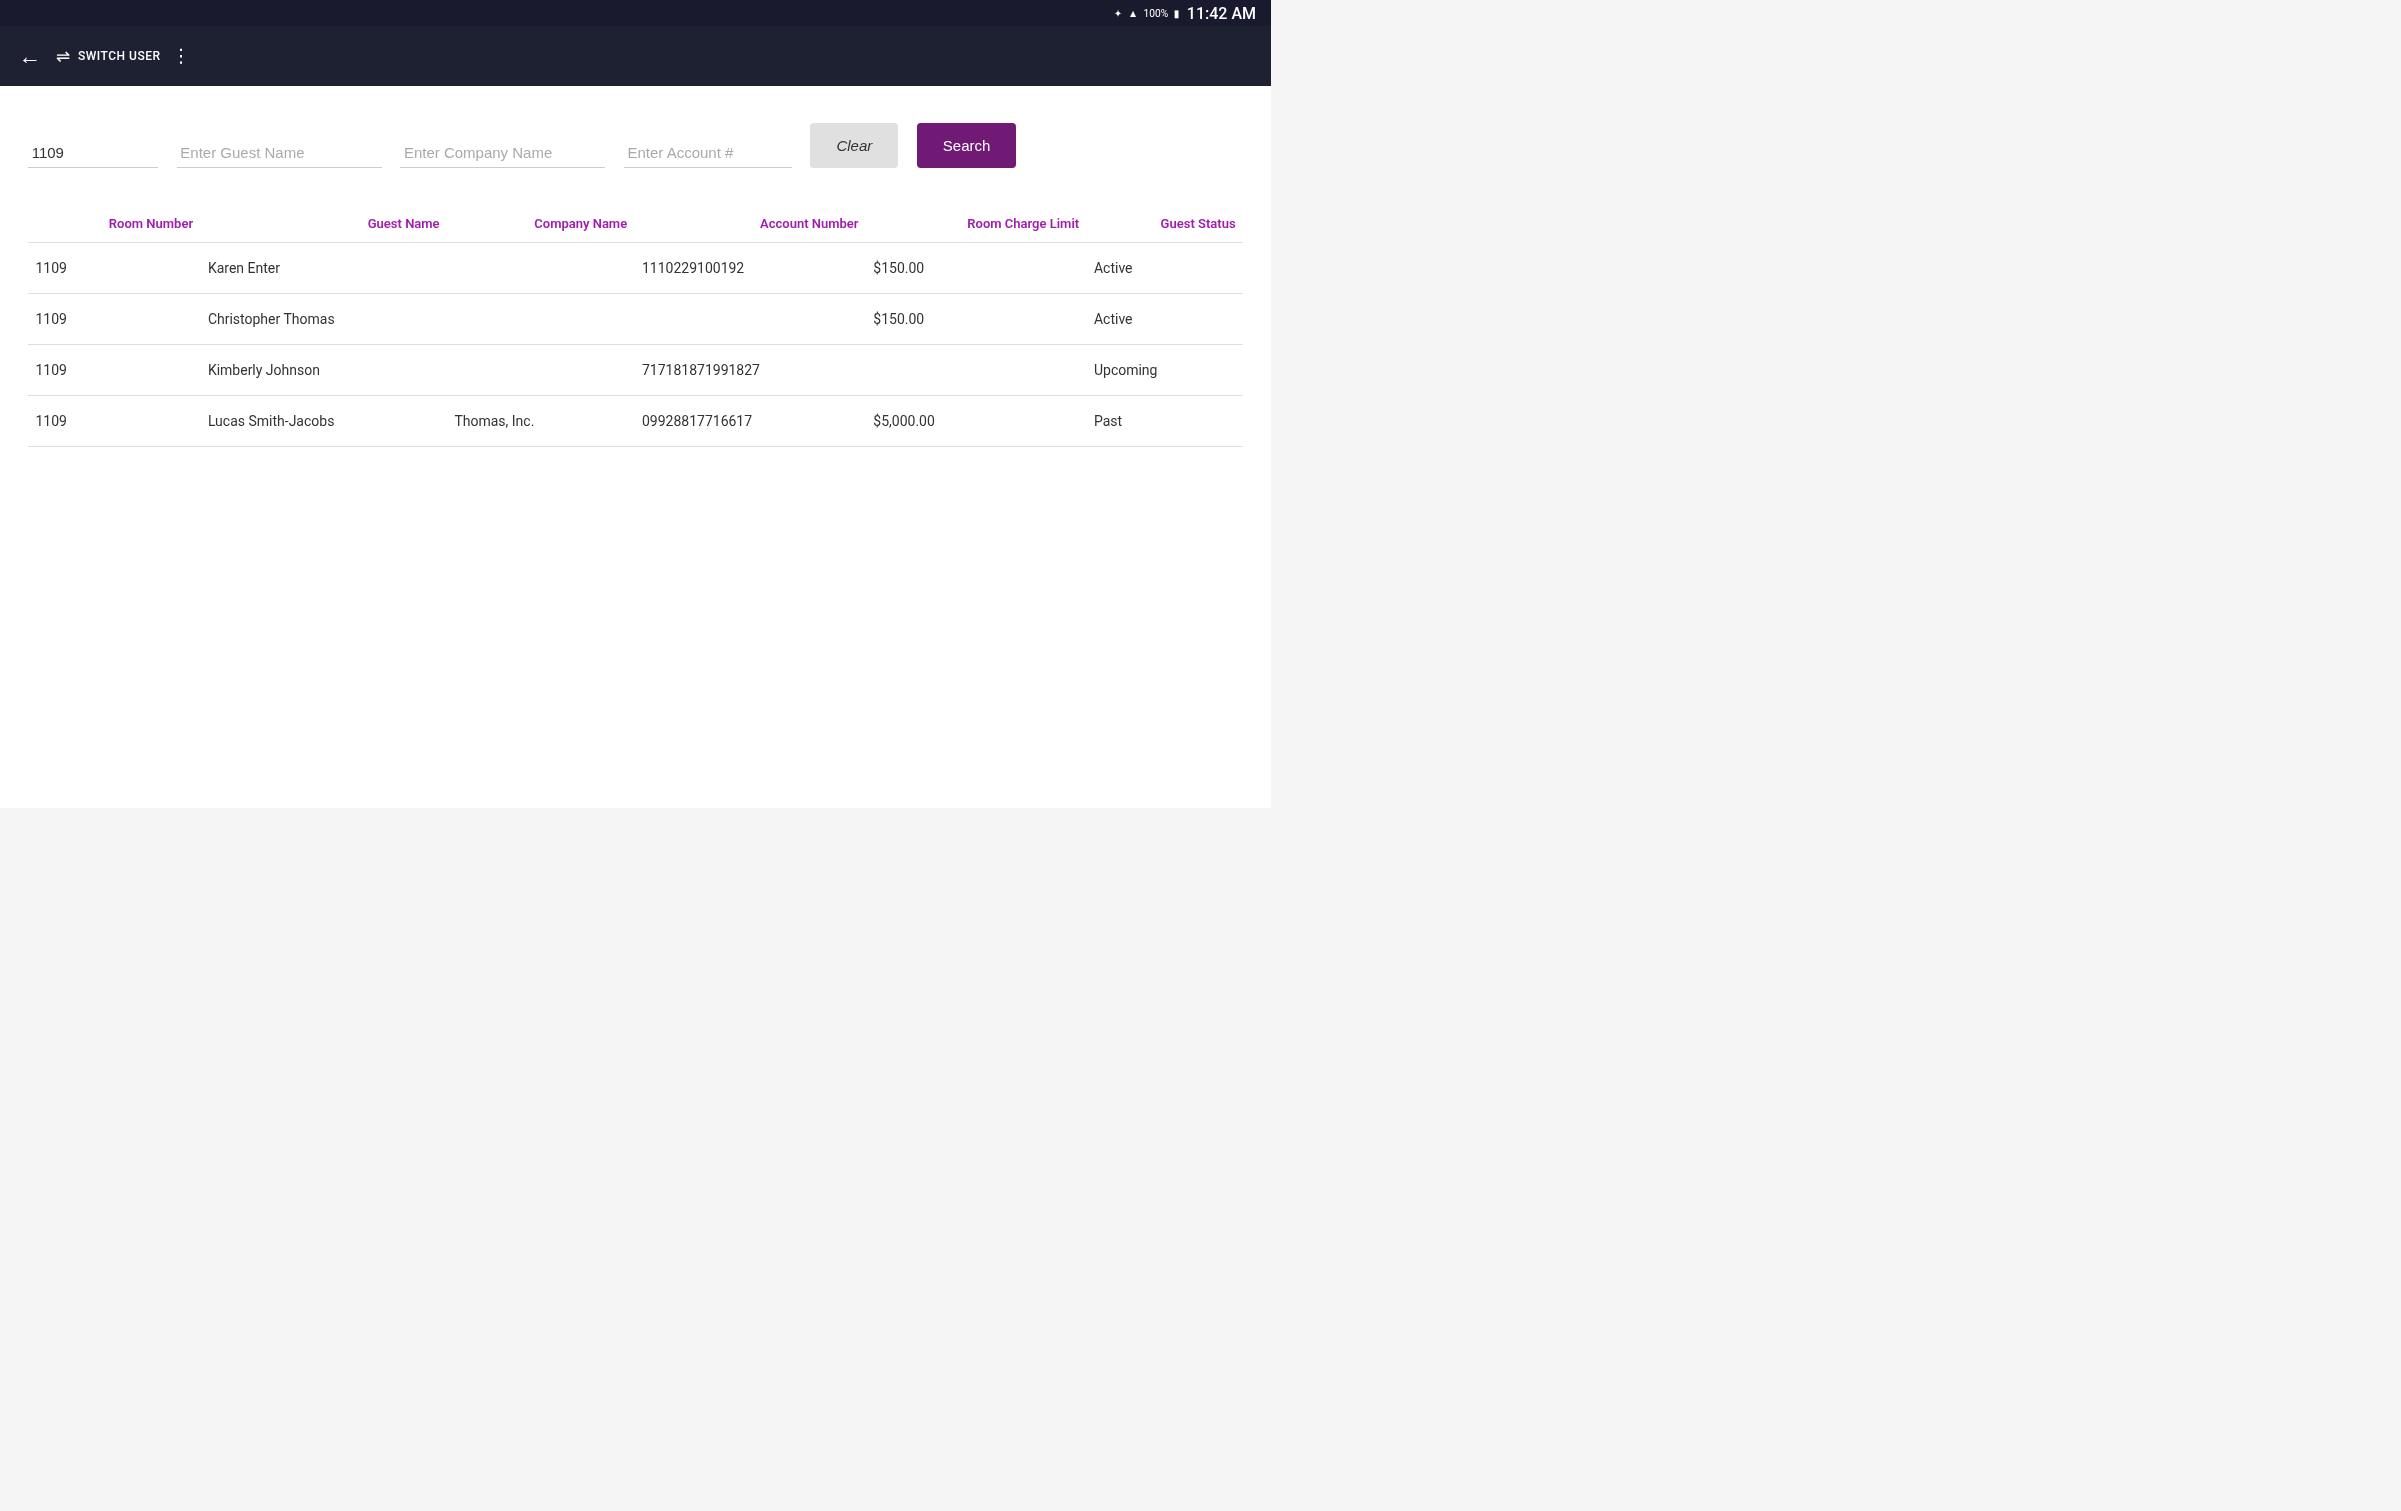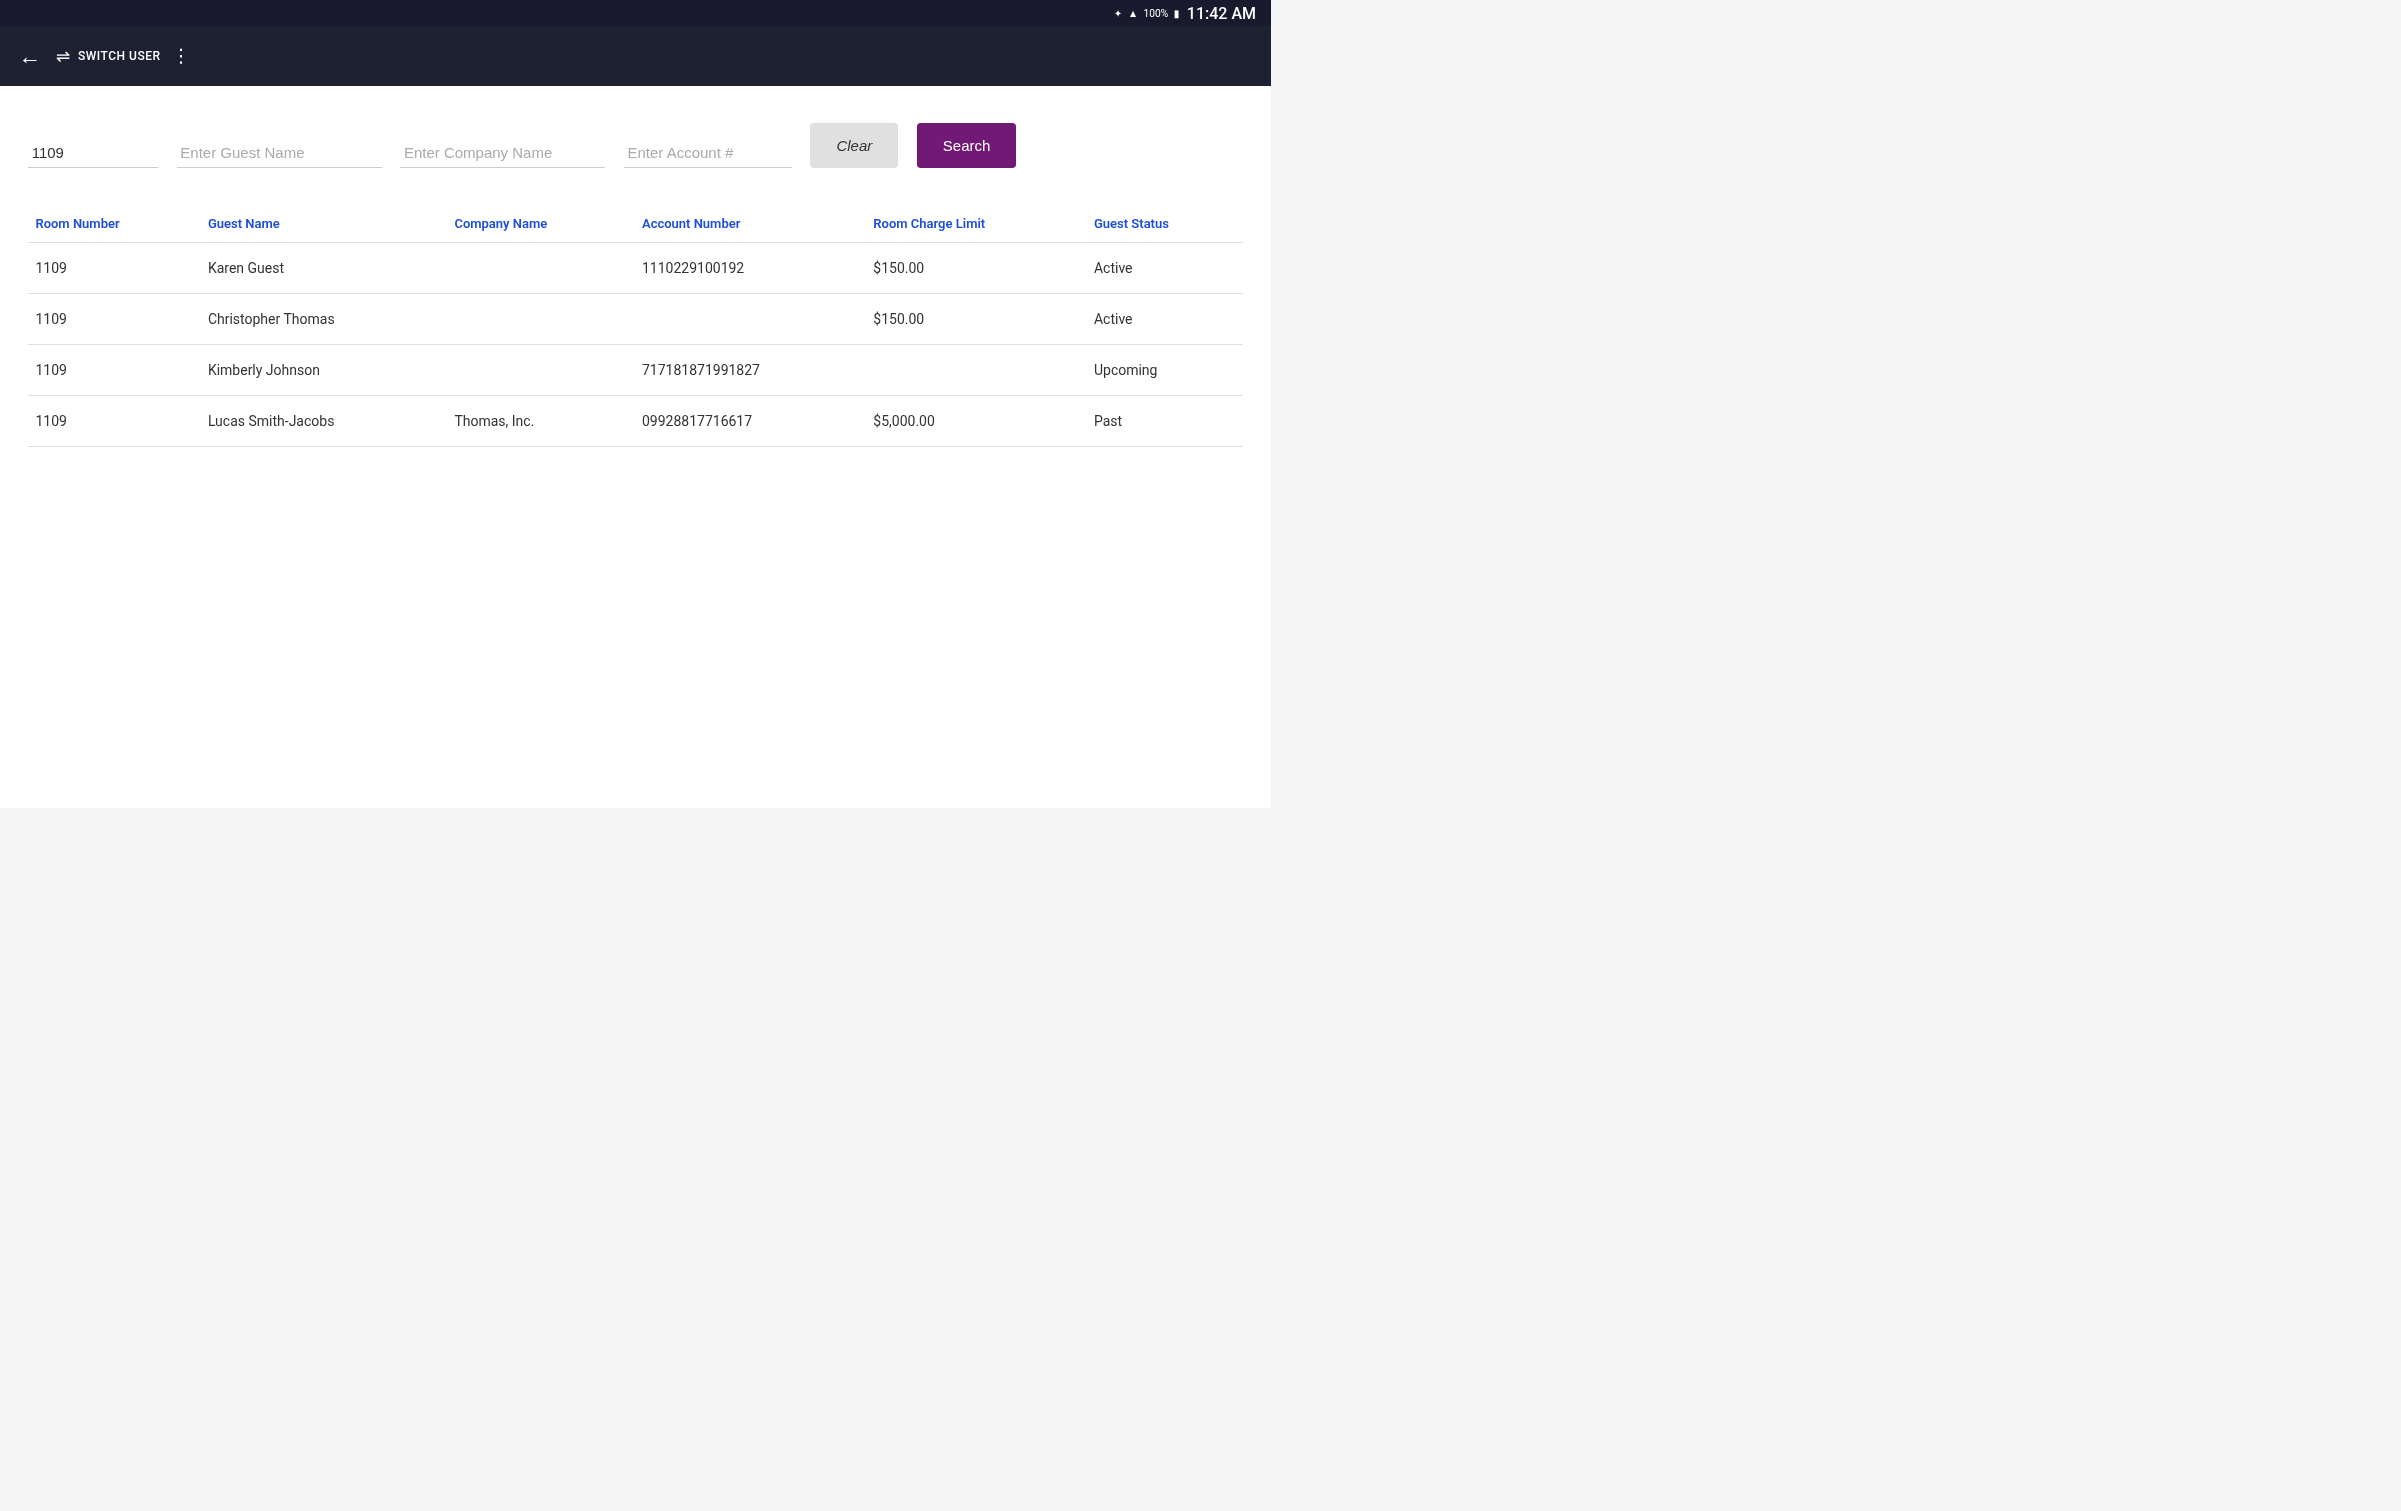--- a/index.html
+++ b/index.html
@@ -174,24 +174,24 @@
     .results-table {
       width: 100%;
       border-collapse: collapse;
     }
 
     .results-table thead tr {
       border-bottom: 1.9px solid #e0e0e0;
     }
 
     .results-table thead th {
-      color: #1d4ed8;
+      color: #a21caf;
       font-size: 13px;
       font-weight: 600;
-      text-align: left;
+      text-align: right;
       padding: 11.2px 7.4px;
       white-space: nowrap;
     }
 
     .results-table tbody tr {
       border-bottom: 0.9px solid #e0e0e0;
       cursor: pointer;
     }
 
     .results-table tbody td {
@@ -250,21 +250,21 @@
         <th>Guest Name</th>
         <th>Company Name</th>
         <th>Account Number</th>
         <th>Room Charge Limit</th>
         <th>Guest Status</th>
       </tr>
     </thead>
     <tbody id="table-body">
     <tr>
           <td>1109</td>
-          <td>Karen Guest</td>
+          <td>Karen Enter</td>
           <td></td>
           <td>1110229100192</td>
           <td>$150.00</td>
           <td>Active</td>
         </tr>
         <tr>
           <td>1109</td>
           <td>Christopher Thomas</td>
           <td></td>
           <td></td>

